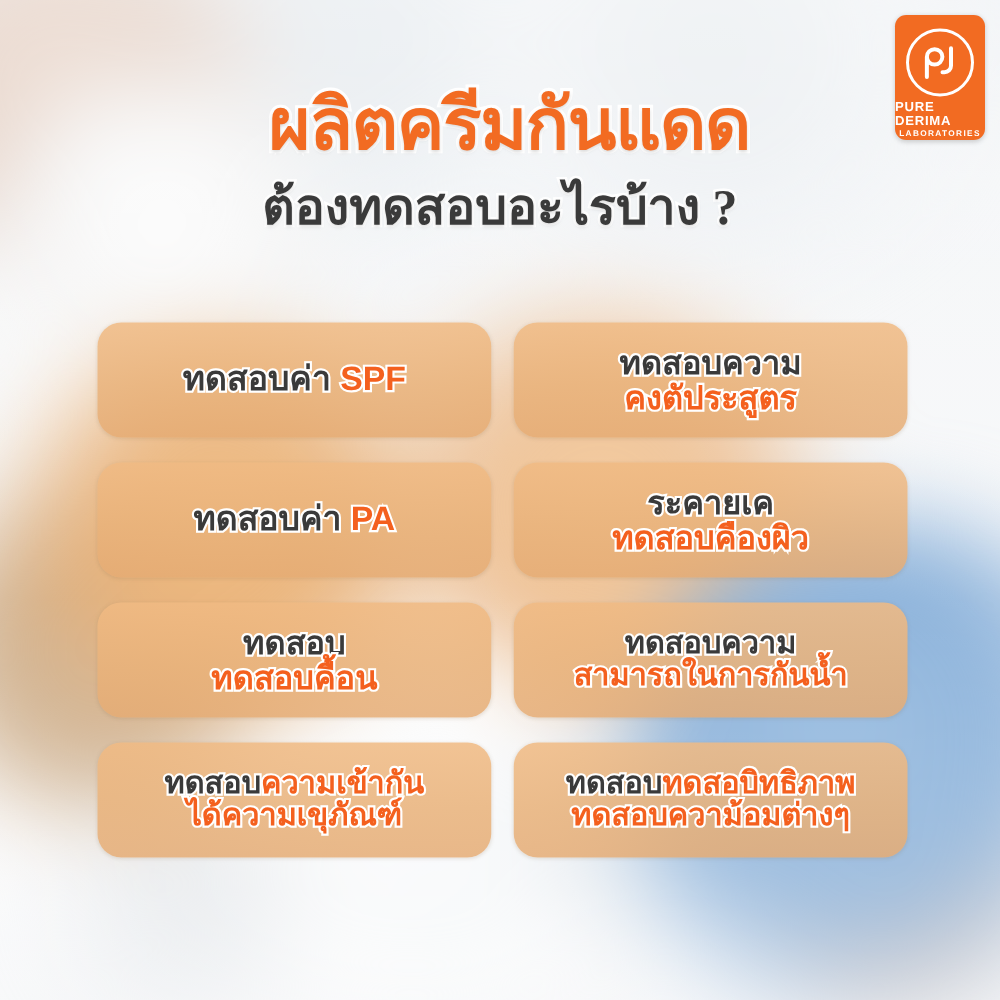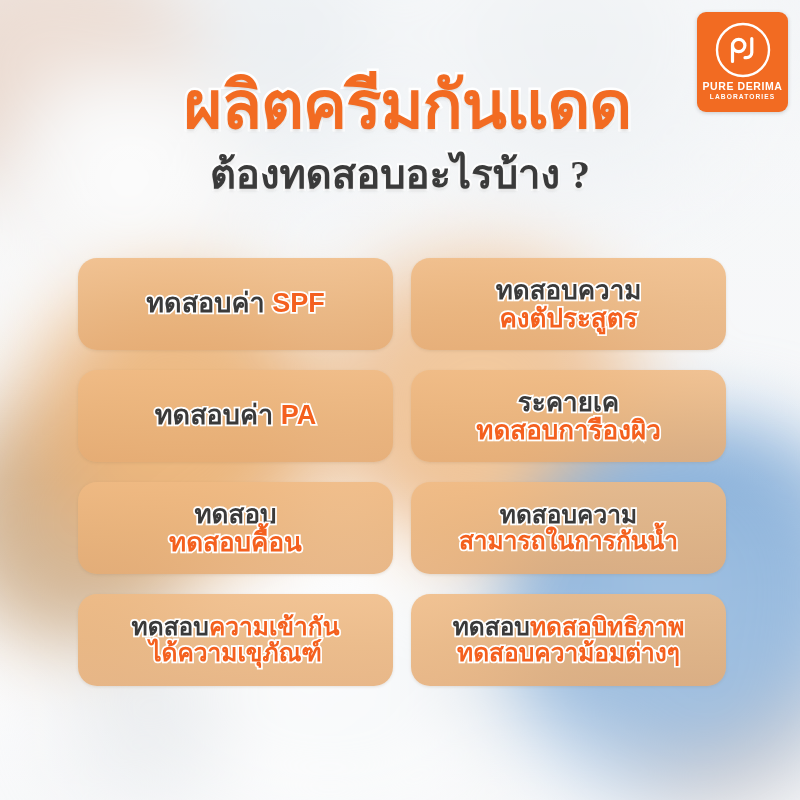--- a/index.html
+++ b/index.html
@@ -46,35 +46,35 @@
       background:linear-gradient(180deg,rgba(255,255,255,.9),rgba(235,240,244,.5));border-radius:20px;}
   .b14{left:0px;top:200px;width:220px;height:220px;
       background:radial-gradient(circle at 50% 50%,rgba(255,255,255,.85) 0%,rgba(250,250,250,0) 75%);}
 
   
   .scrim{position:absolute;inset:0;
     background:linear-gradient(180deg,rgba(255,255,255,.42) 0%,rgba(255,255,255,.18) 30%,
                rgba(255,255,255,.10) 60%,rgba(255,255,255,.30) 100%);}
 
   
-  .logo{position:absolute;right:12px;top:12px;width:91px;height:100px;
+  .logo{position:absolute;right:12px;top:12px;width:72px;height:100px;
         background:#F26B22;border-radius:9px;
         box-shadow:0 1px 4px rgba(0,0,0,.18);
         display:flex;flex-direction:column;align-items:center;justify-content:flex-start;
         padding-top:9px;box-sizing:border-box;}
   .logo-mark{width:58px;height:58px;}
   .logo-name{color:#fff;font-size:10.5px;font-weight:bold;letter-spacing:.6px;margin-top:2px;
              font-family:"Liberation Sans",sans-serif;line-height:1;}
   .logo-sub{color:#fff;font-size:6.6px;font-weight:bold;letter-spacing:1.1px;margin-top:2.5px;
             font-family:"Liberation Sans",sans-serif;line-height:1;}
 
   
   .head{position:absolute;left:0;right:0;top:72px;text-align:center;}
   .title{
-    font-size:66px;line-height:1;font-weight:bold;color:#F26B22;
+    font-size:57px;line-height:1;font-weight:bold;color:#F26B22;
     font-family:"Liberation Sans","DejaVu Sans",sans-serif;
     -webkit-text-stroke:5px #ffffff;paint-order:stroke fill;
     text-shadow:0 2px 3px rgba(120,120,120,.28);
     margin:0;letter-spacing:-1px;padding-left:15px;
   }
   .subtitle{
     font-size:40px;line-height:1;font-weight:bold;color:#3A3A3A;
     font-family:Liberation Serif, serif;
     -webkit-text-stroke:4px #ffffff;paint-order:stroke fill;
     text-shadow:0 2px 3px rgba(120,120,120,.25);
@@ -158,21 +158,21 @@
         </div>
       </div>
       <div class="card one-line">
         <div class="card-text">
           <span class="line"><span>ทดสอบค่า </span><span class="o">PA</span></span>
         </div>
       </div>
       <div class="card">
         <div class="card-text">
           <span class="line"><span>ระคายเค</span></span>
-          <span class="line"><span class="o">ทดสอบการืองผิว</span></span>
+          <span class="line"><span class="o">ทดสอบคืองผิว</span></span>
         </div>
       </div>
       <div class="card">
         <div class="card-text">
           <span class="line"><span>ทดสอบ</span></span>
           <span class="line"><span class="o">ทดสอบคื้อน</span></span>
         </div>
       </div>
       <div class="card tight">
         <div class="card-text">

